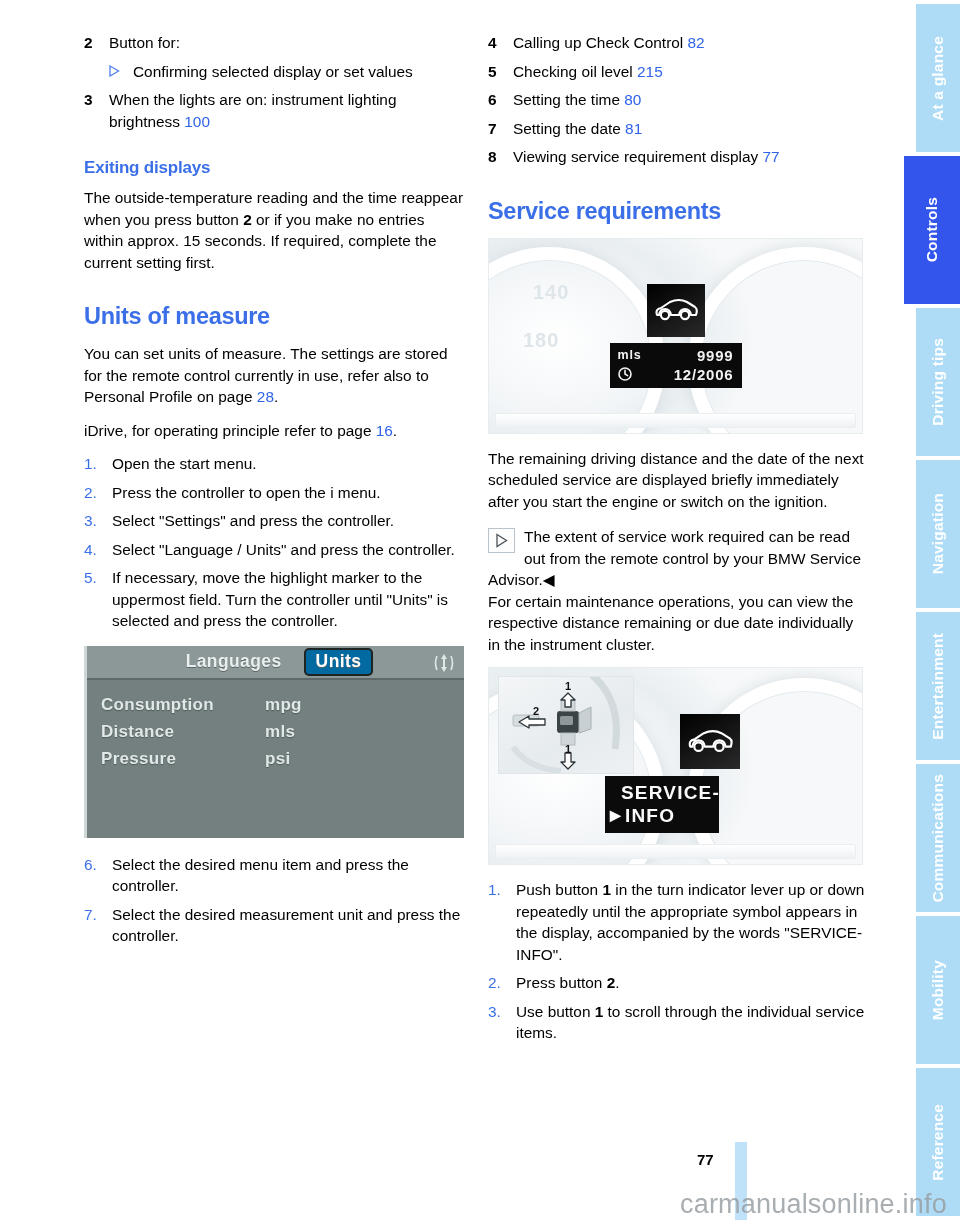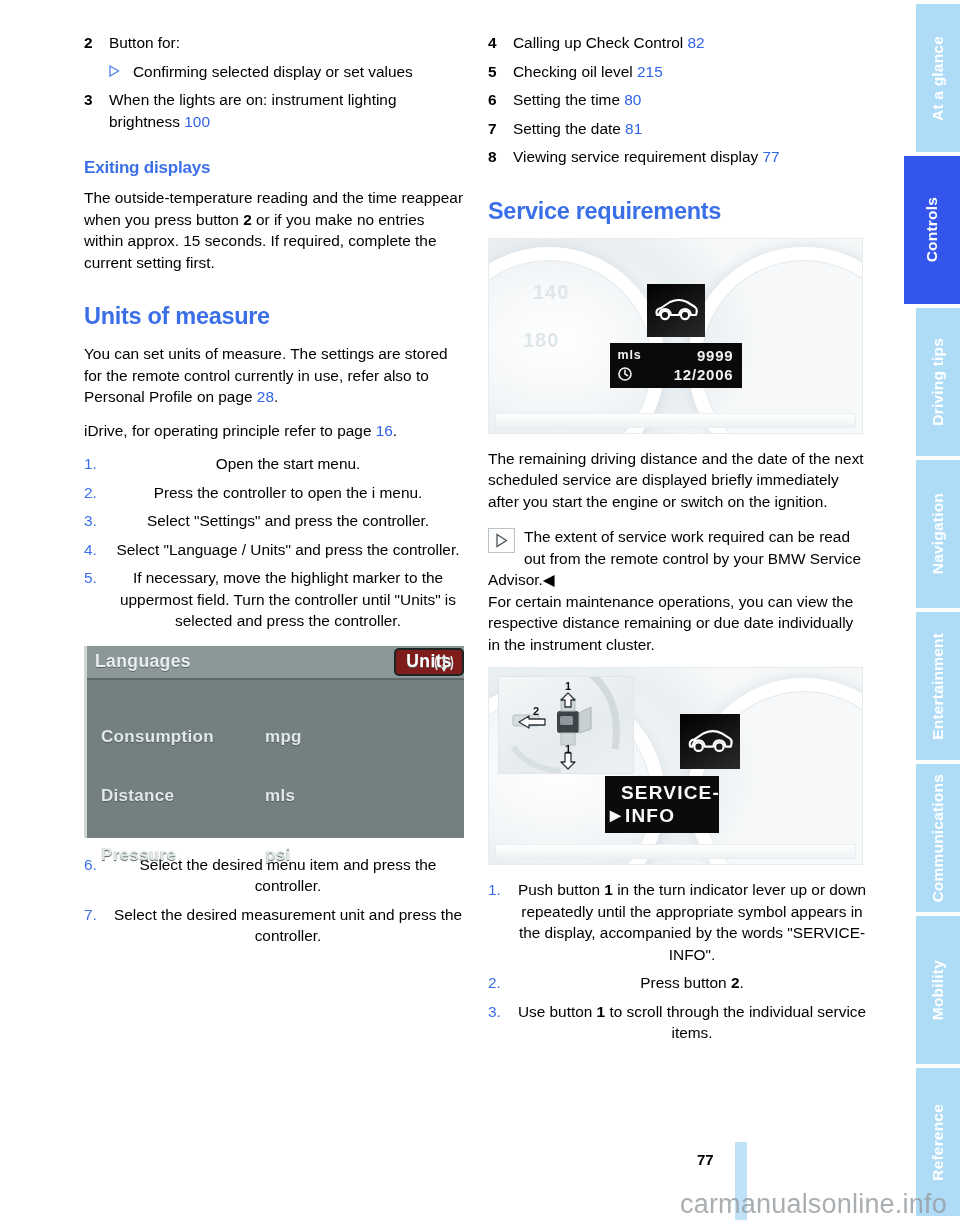--- a/index.html
+++ b/index.html
@@ -92,21 +92,21 @@
     display: flex;
     font-size: 15.4px;
     line-height: 21.5px;
     margin-bottom: 7px;
   }
   .step .snum {
     color: #3b6fe8;
     width: 28px;
     flex: 0 0 28px;
   }
-  .step .stxt { flex: 1; text-align: center; }
+  .step .stxt { flex: 1; }
 
   
   .note {
     font-size: 15.4px;
     line-height: 21.5px;
     margin: 14px 0 0 0;
   }
   .note-icon {
     float: left;
     width: 27px;
@@ -130,32 +130,32 @@
     background: #73807f;
     border-left: 3px solid #cfd6d6;
   }
   .idrive-head {
     position: relative;
     height: 34px;
     background: #8c9897;
     border-bottom: 2px solid #5d6a69;
     display: flex;
     align-items: center;
-    justify-content: space-between;
+    justify-content: center;
   }
   .idrive-head .tab {
     font-size: 17.5px;
     font-weight: bold;
     color: #e9eeee;
     letter-spacing: 0.4px;
     text-shadow: 0 1px 0 #5a6766;
     padding: 0 8px;
   }
   .idrive-head .tab.sel {
-    background: #7f1d1d;
+    background: #0369a1;
     color: #ffffff;
     border: 2px solid #1d2424;
     border-radius: 5px;
     padding: 1px 10px 2px 10px;
     margin-left: 14px;
   }
   .idrive-scroll {
     position: absolute;
     right: 10px;
     top: 6px;
@@ -164,21 +164,20 @@
   }
   .idrive-body { padding: 11px 0 0 0; }
   .idrive-row {
     display: flex;
     font-size: 17px;
     font-weight: bold;
     color: #e2e8e8;
     letter-spacing: 0.3px;
     line-height: 27px;
     text-shadow: 0 1px 1px #4e5b5a;
-    margin-top: 32px;
   }
   .idrive-row .lbl { width: 178px; padding-left: 14px; }
   .idrive-row .val { flex: 1; }
 
   .fig-code {
     position: absolute;
     right: -18px;
     bottom: 8px;
     font-size: 7px;
     color: #c9cfd2;

